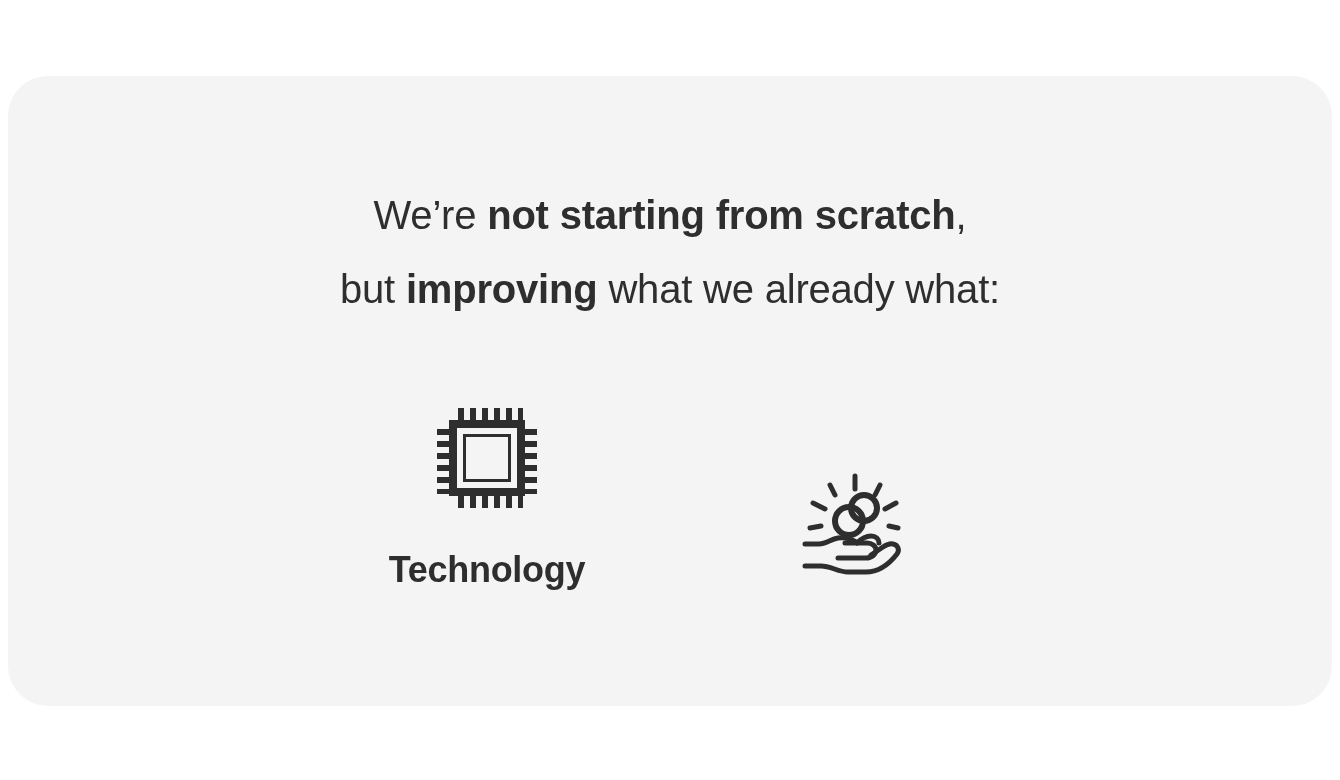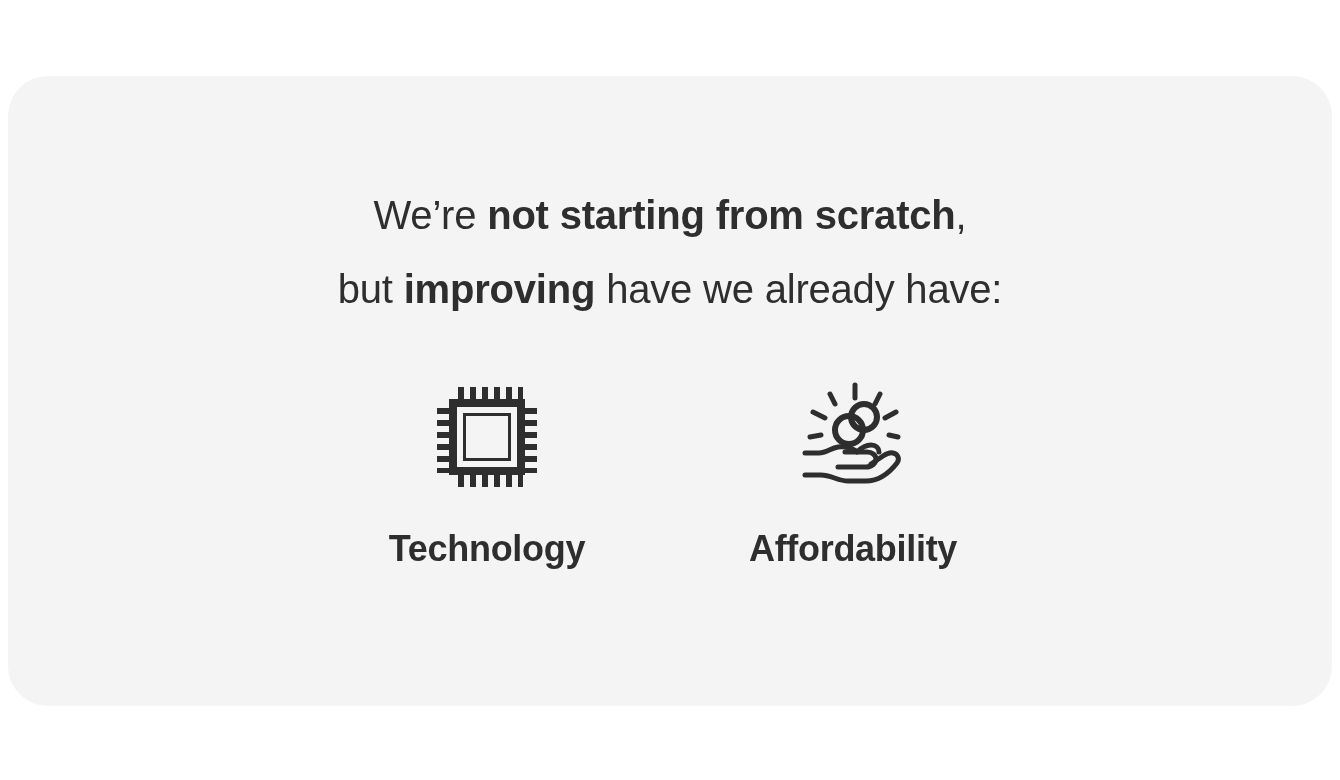--- a/index.html
+++ b/index.html
@@ -49,21 +49,21 @@
     letter-spacing: -0.2px;
     white-space: nowrap;
   }
   .headline-line b {
     font-weight: 700;
   }
 
   .features {
     position: absolute;
     left: 0;
-    top: 301px;
+    top: 322px;
     width: 100%;
     display: flex;
     justify-content: center;
     align-items: flex-end;
     gap: 6px;
   }
   .feature {
     width: 360px;
     display: flex;
     flex-direction: column;
@@ -90,21 +90,21 @@
 </style>
 </head>
 <body>
 
 <div class="stage">
 
   <div class="card">
 
     <div class="headline">
       <span class="headline-line"><span>We’re </span><b>not starting from scratch</b><span>,</span></span>
-      <span class="headline-line"><span>but </span><b>improving</b><span> have we already have:</span></span>
+      <span class="headline-line"><span>but </span><b>improving</b><span> what we already what:</span></span>
     </div>
 
     <div class="features">
 
       <div class="feature">
         <div class="feature-icon">
           <svg width="104" height="104" viewBox="0 0 104 104" aria-hidden="true">
             <g fill="#2e2e2e">
 
               <rect x="23" y="2" width="6" height="15"></rect>
@@ -165,18 +165,17 @@
             </g>
 
             <g stroke="#2e2e2e" stroke-width="5" fill="none" stroke-linecap="round" stroke-linejoin="round">
               <path d="M8 72 h14 c7 0 12 -5 19 -6 c7 -1 13 1 18 4"></path>
               <path d="M8 94 h16 c10 0 17 6 27 6 h18 c14 0 24 -9 31 -18 c3 -4 1 -9 -4 -10 c-4 -1 -7 1 -10 3 l-12 8"></path>
               <path d="M41 86 h28 c6 0 10 -4 10 -8 c0 -4 -4 -7 -9 -7 h-22"></path>
               <path d="M60 71 c4 -4 9 -7 14 -7 c5 0 8 3 8 7"></path>
             </g>
           </svg>
         </div>
-        <div class="feature-label">Affordability</div>
       </div>
 
     </div>
   </div>
 </div>
 
 </body></html>

